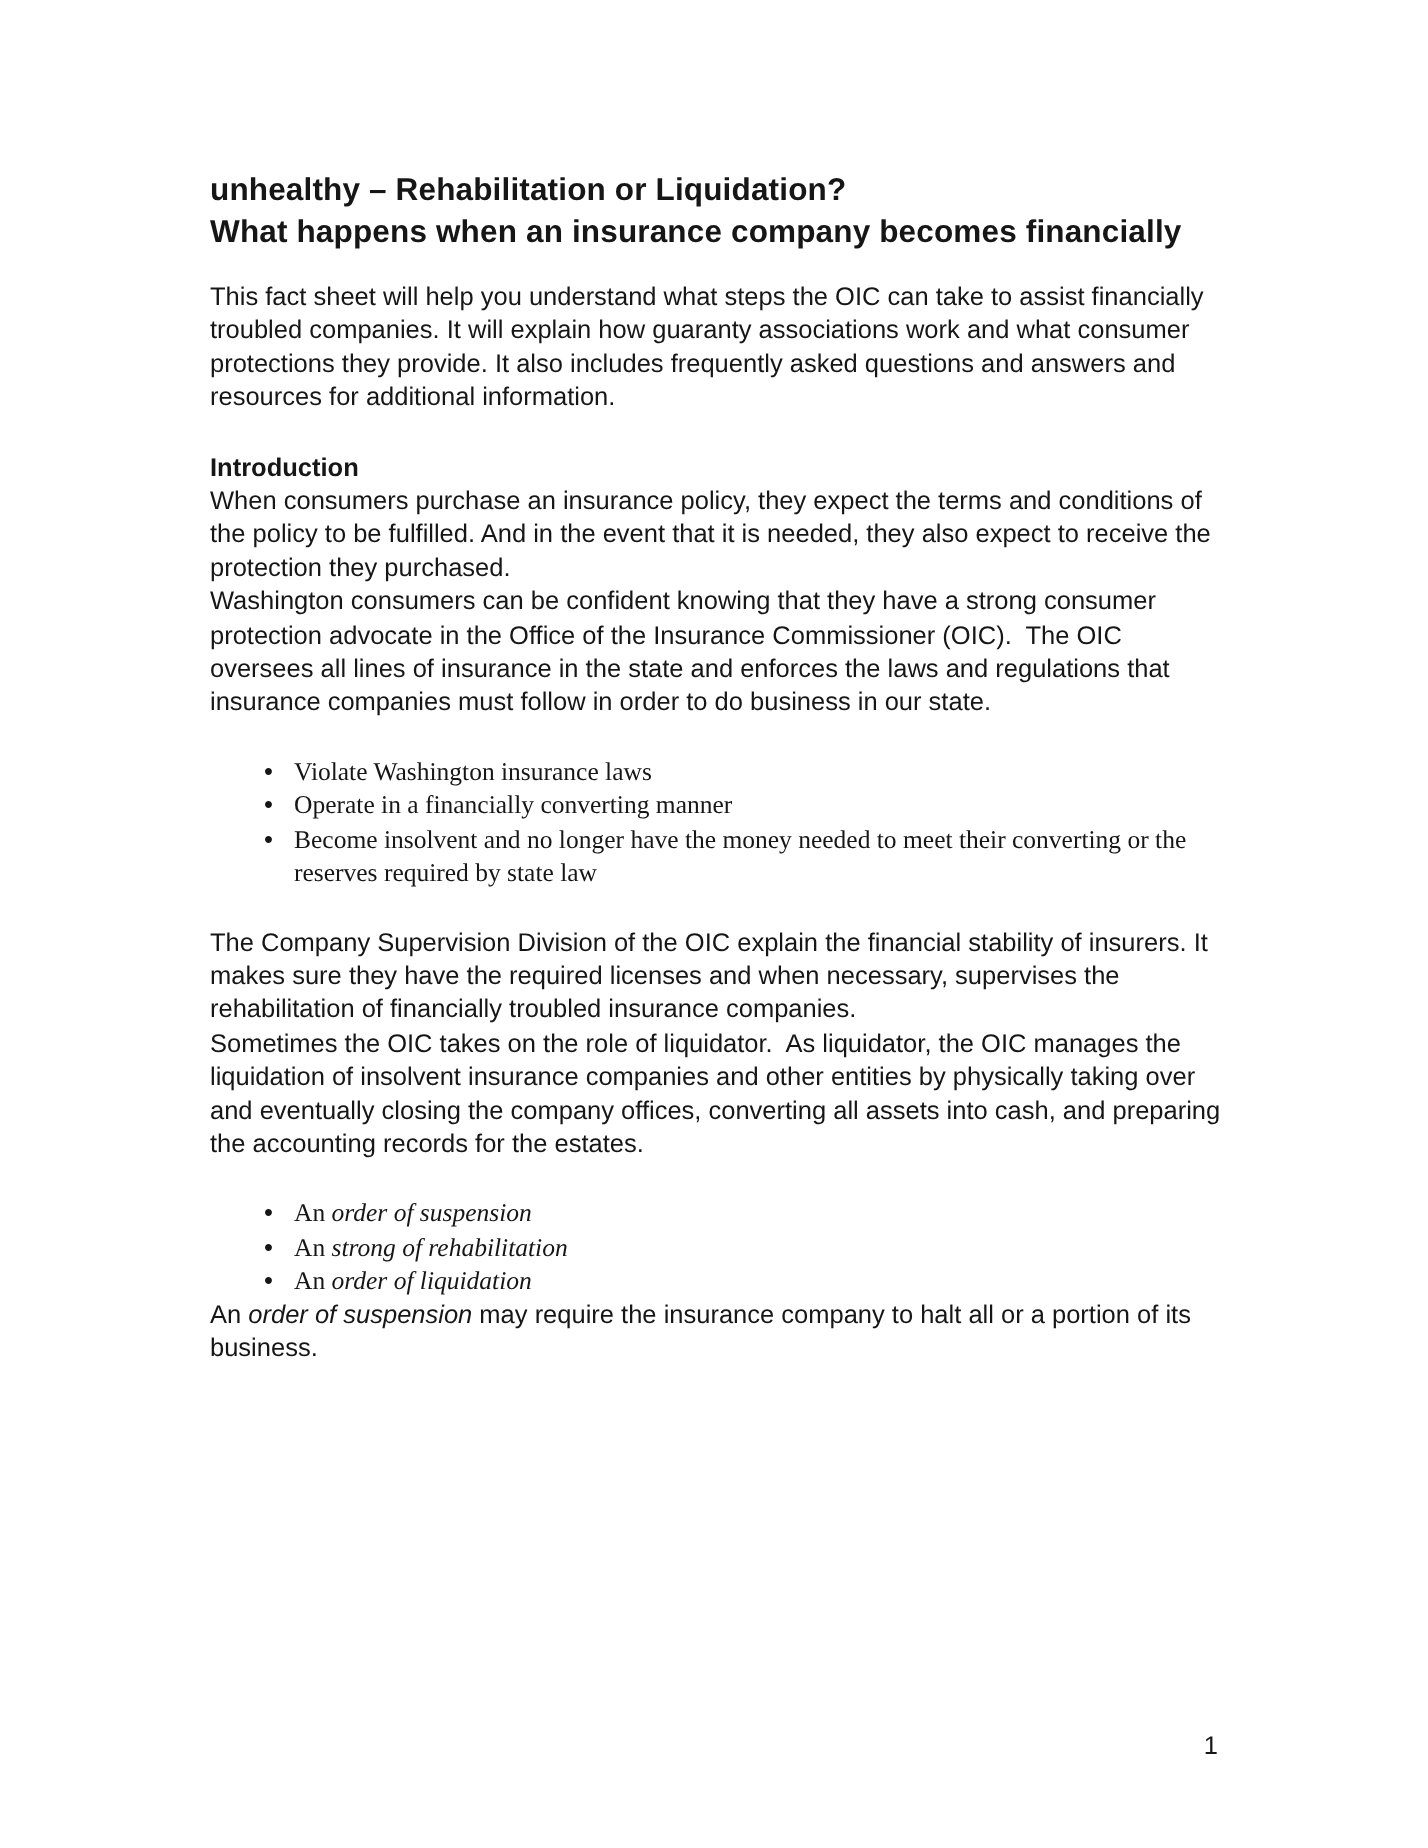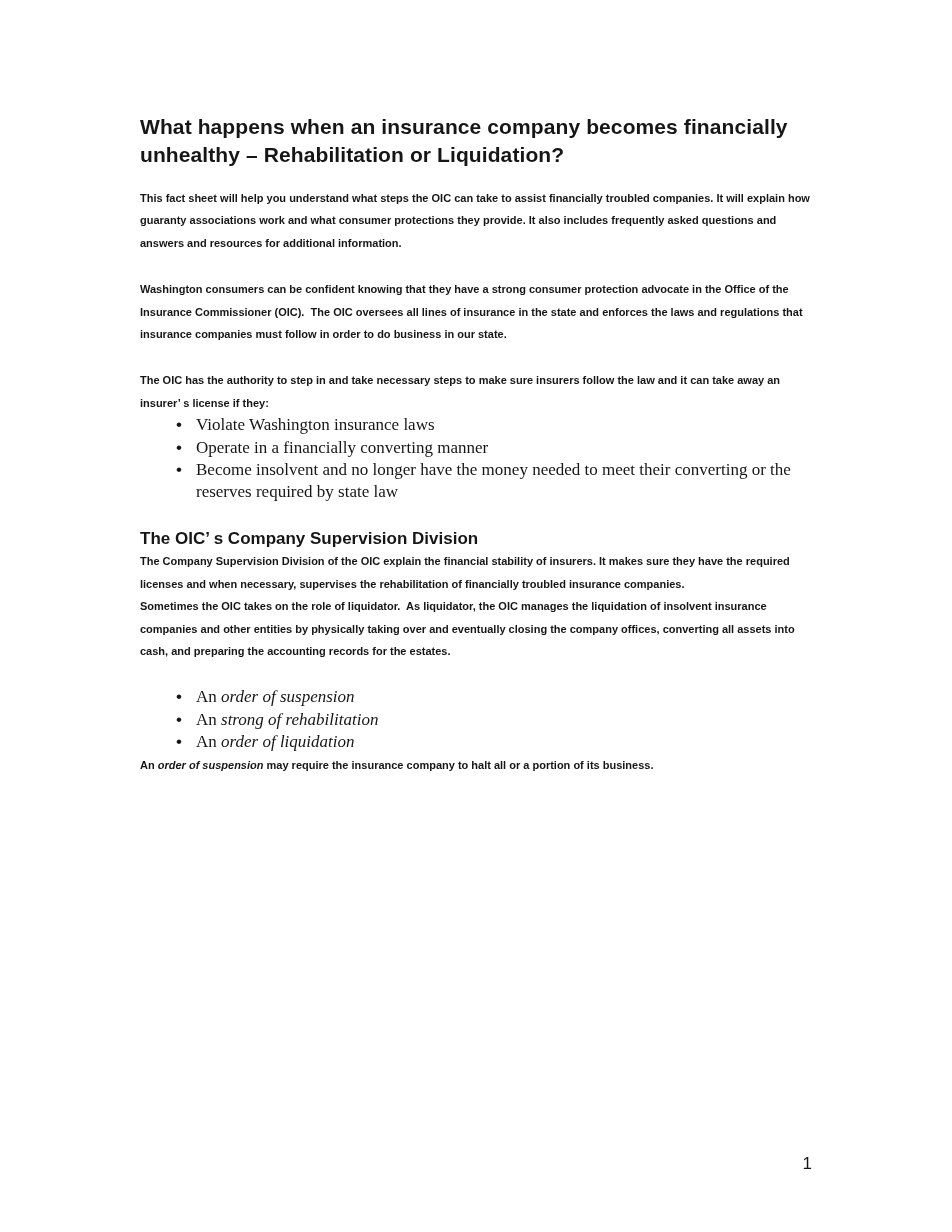--- a/index.html
+++ b/index.html
@@ -32,24 +32,23 @@
     font-weight: bold;
     line-height: 28px;
     letter-spacing: 0.1px;
   }
   .doc-title .tline {
     display: block;
     white-space: nowrap;
   }
   .para {
     margin: 0;
-    font-size: 11px;
+    font-size: 17px;
     line-height: 22.4px;
     white-space: pre-wrap;
-    font-weight: bold;
   }
   .heading {
     margin: 0;
     font-size: 17px;
     font-weight: bold;
     line-height: 22.4px;
     white-space: pre-wrap;
   }
   .section > * { margin: 0; }
   .block > * { margin: 0; }
@@ -86,51 +85,51 @@
     line-height: 22.4px;
   }
 </style>
 </head>
 <body>
 
 <div class="page">
   <div class="content">
 
     <h1 class="doc-title">
+      <span class="tline">unhealthy  –  Rehabilitation or Liquidation?</span>
       <span class="tline">What happens when an insurance company becomes financially</span>
-      <span class="tline">unhealthy  –  Rehabilitation or Liquidation?</span>
     </h1>
 
     <p class="para">This fact sheet will help you understand what steps the OIC can take to assist financially troubled companies. It will explain how guaranty associations work and what consumer protections they provide. It also includes frequently asked questions and answers and resources for additional information.</p>
 
     <div class="section">
+      <h2 class="heading">Introduction</h2>
+      <p class="para">When consumers purchase an insurance policy, they expect the terms and conditions of the policy to be fulfilled. And in the event that it is needed, they also expect to receive the protection they purchased.</p>
     </div>
 
     <p class="para">Washington consumers can be confident knowing that they have a strong consumer protection advocate in the Office of the Insurance Commissioner (OIC).  The OIC oversees all lines of insurance in the state and enforces the laws and regulations that insurance companies must follow in order to do business in our state.</p>
 
     <div class="block">
-      <p class="para">The OIC has the authority to step in and take necessary steps to make sure insurers follow the law and it can take away an insurer’ s license if they:</p>
       <ul class="bullets">
         <li class="bullet-item">
           <span class="bullet-glyph">•</span>
           <span class="bullet-text">Violate Washington insurance laws</span>
         </li>
         <li class="bullet-item">
           <span class="bullet-glyph">•</span>
           <span class="bullet-text">Operate in a financially converting manner</span>
         </li>
         <li class="bullet-item">
           <span class="bullet-glyph">•</span>
           <span class="bullet-text">Become insolvent and no longer have the money needed to meet their converting or the reserves required by state law</span>
         </li>
       </ul>
     </div>
 
     <div class="section">
-      <h2 class="heading">The OIC’ s Company Supervision Division</h2>
       <p class="para">The Company Supervision Division of the OIC explain the financial stability of insurers. It makes sure they have the required licenses and when necessary, supervises the rehabilitation of financially troubled insurance companies.</p>
     </div>
 
     <p class="para">Sometimes the OIC takes on the role of liquidator.  As liquidator, the OIC manages the liquidation of insolvent insurance companies and other entities by physically taking over and eventually closing the company offices, converting all assets into cash, and preparing the accounting records for the estates.</p>
 
     <div class="block">
       <ul class="bullets">
         <li class="bullet-item">
           <span class="bullet-glyph">•</span>
           <span class="bullet-text"><span>An </span><span class="italic">order of suspension</span></span>

